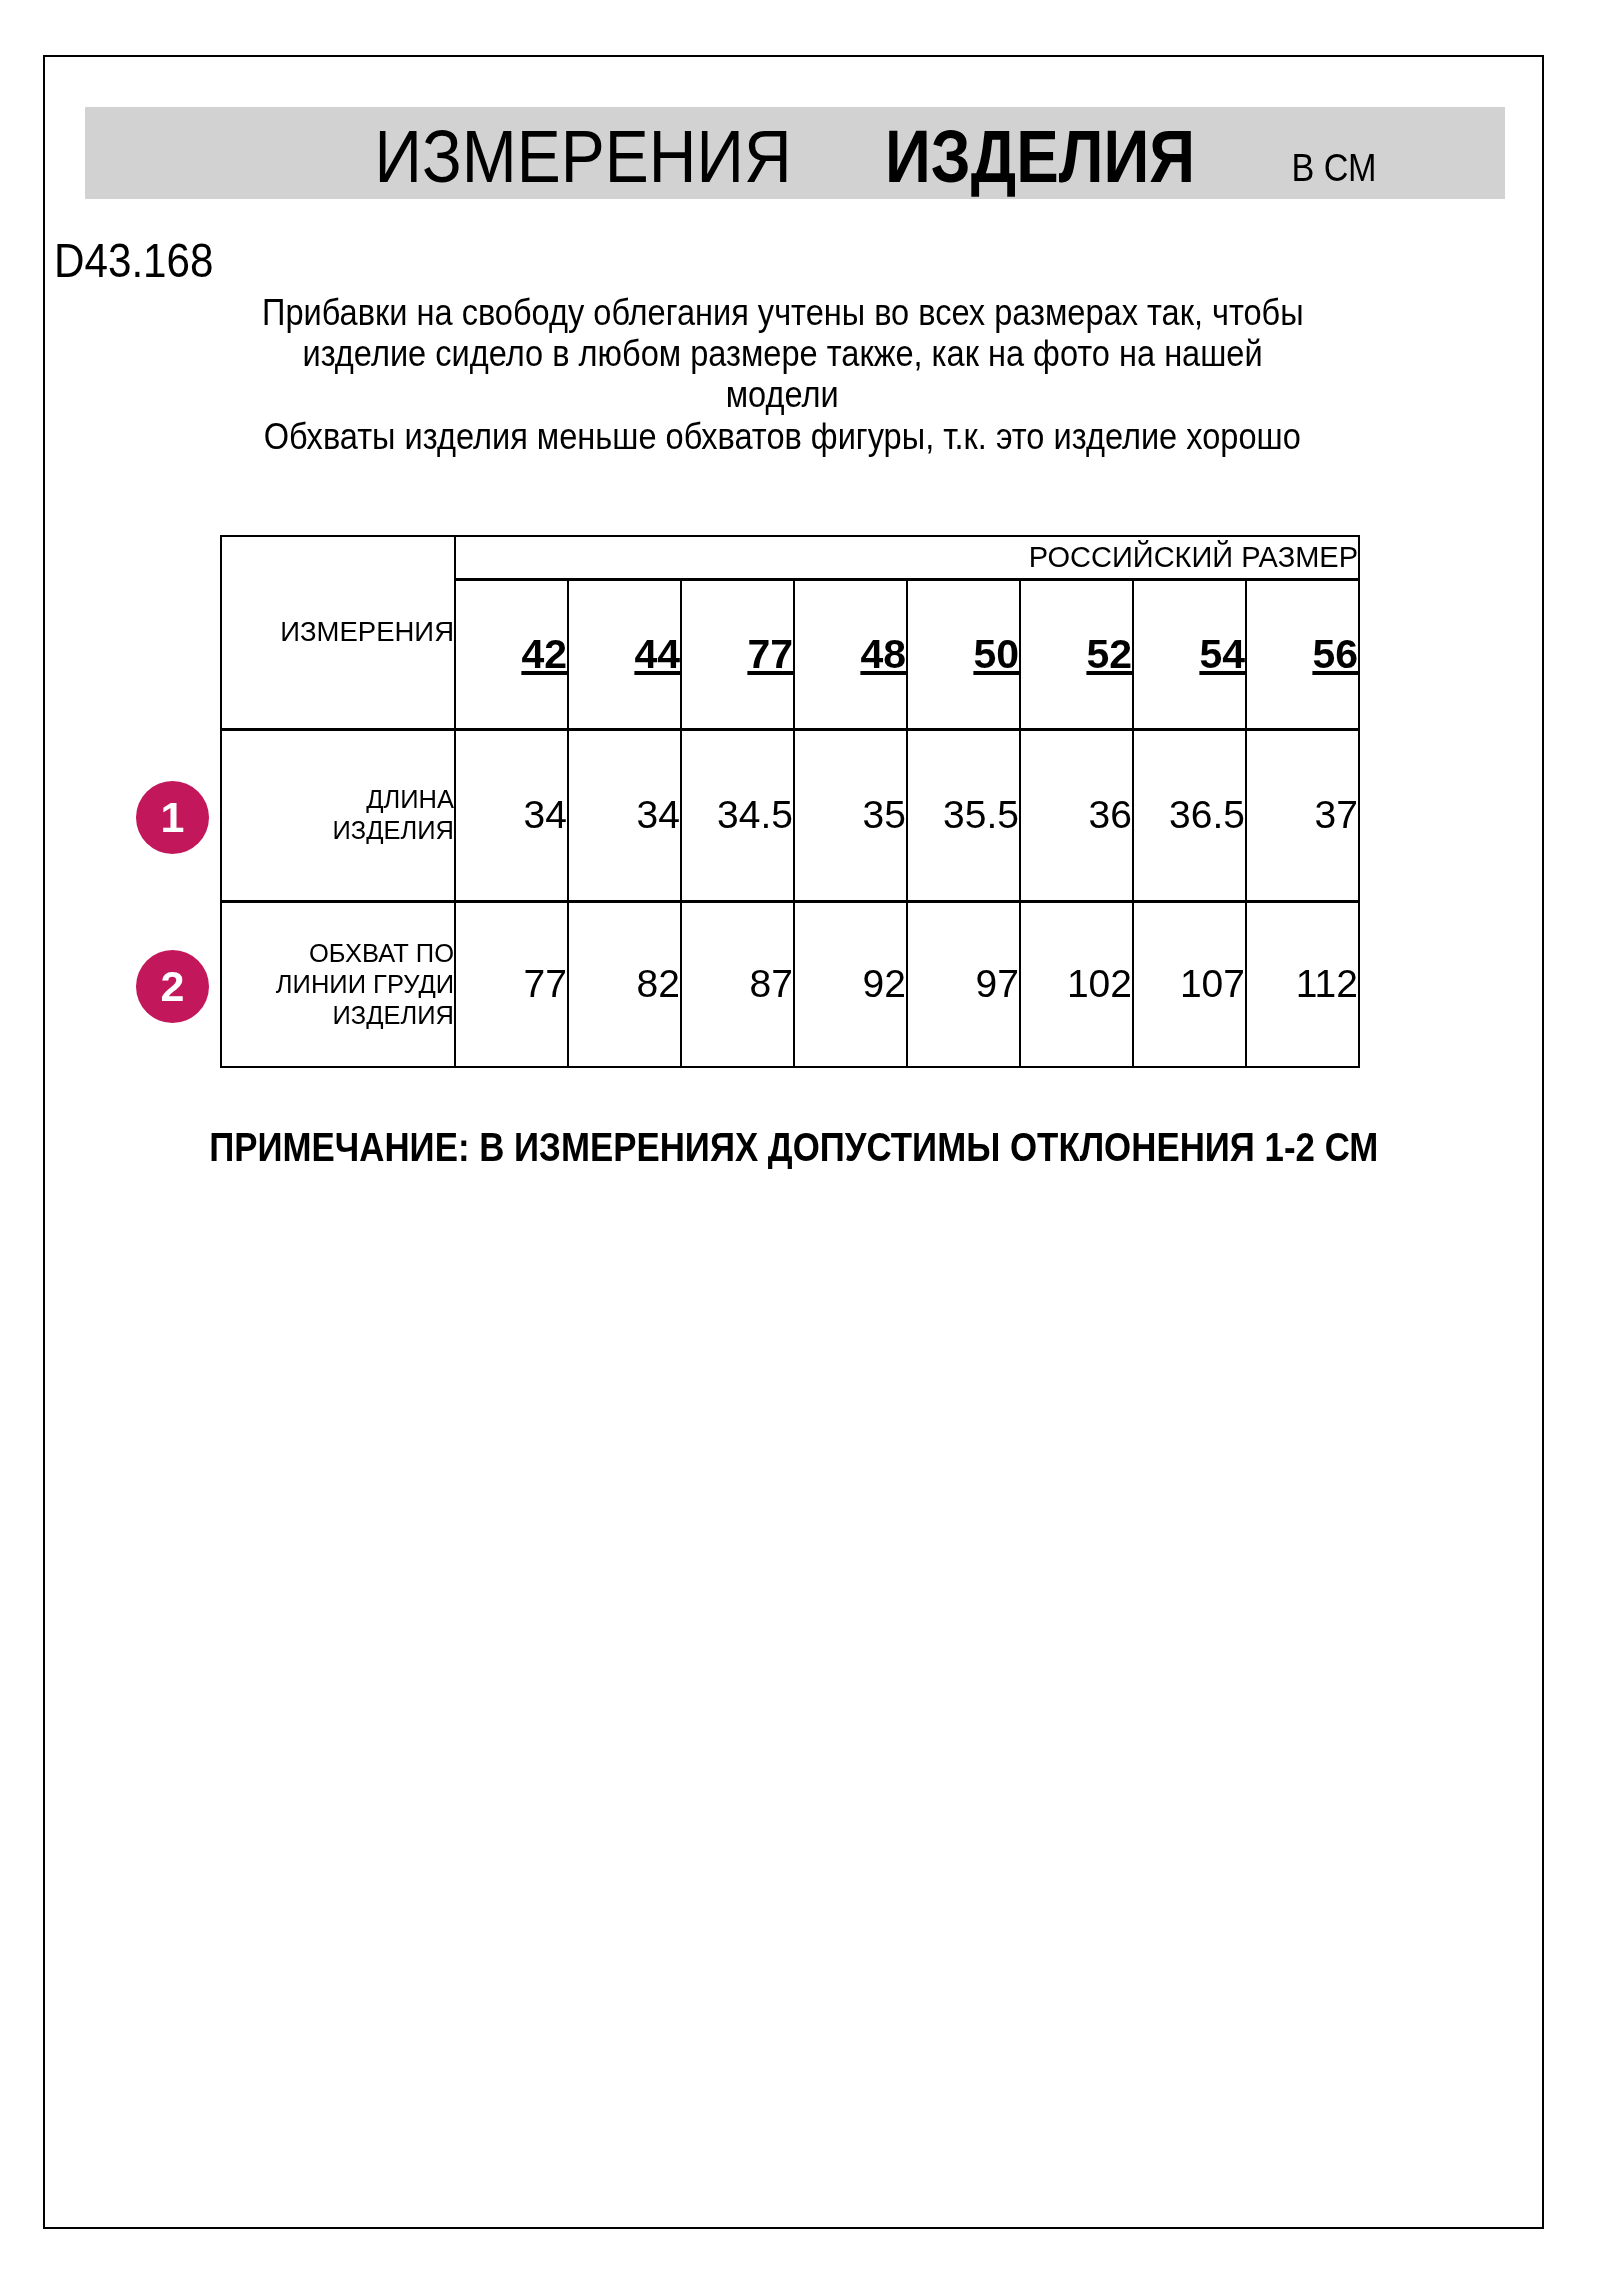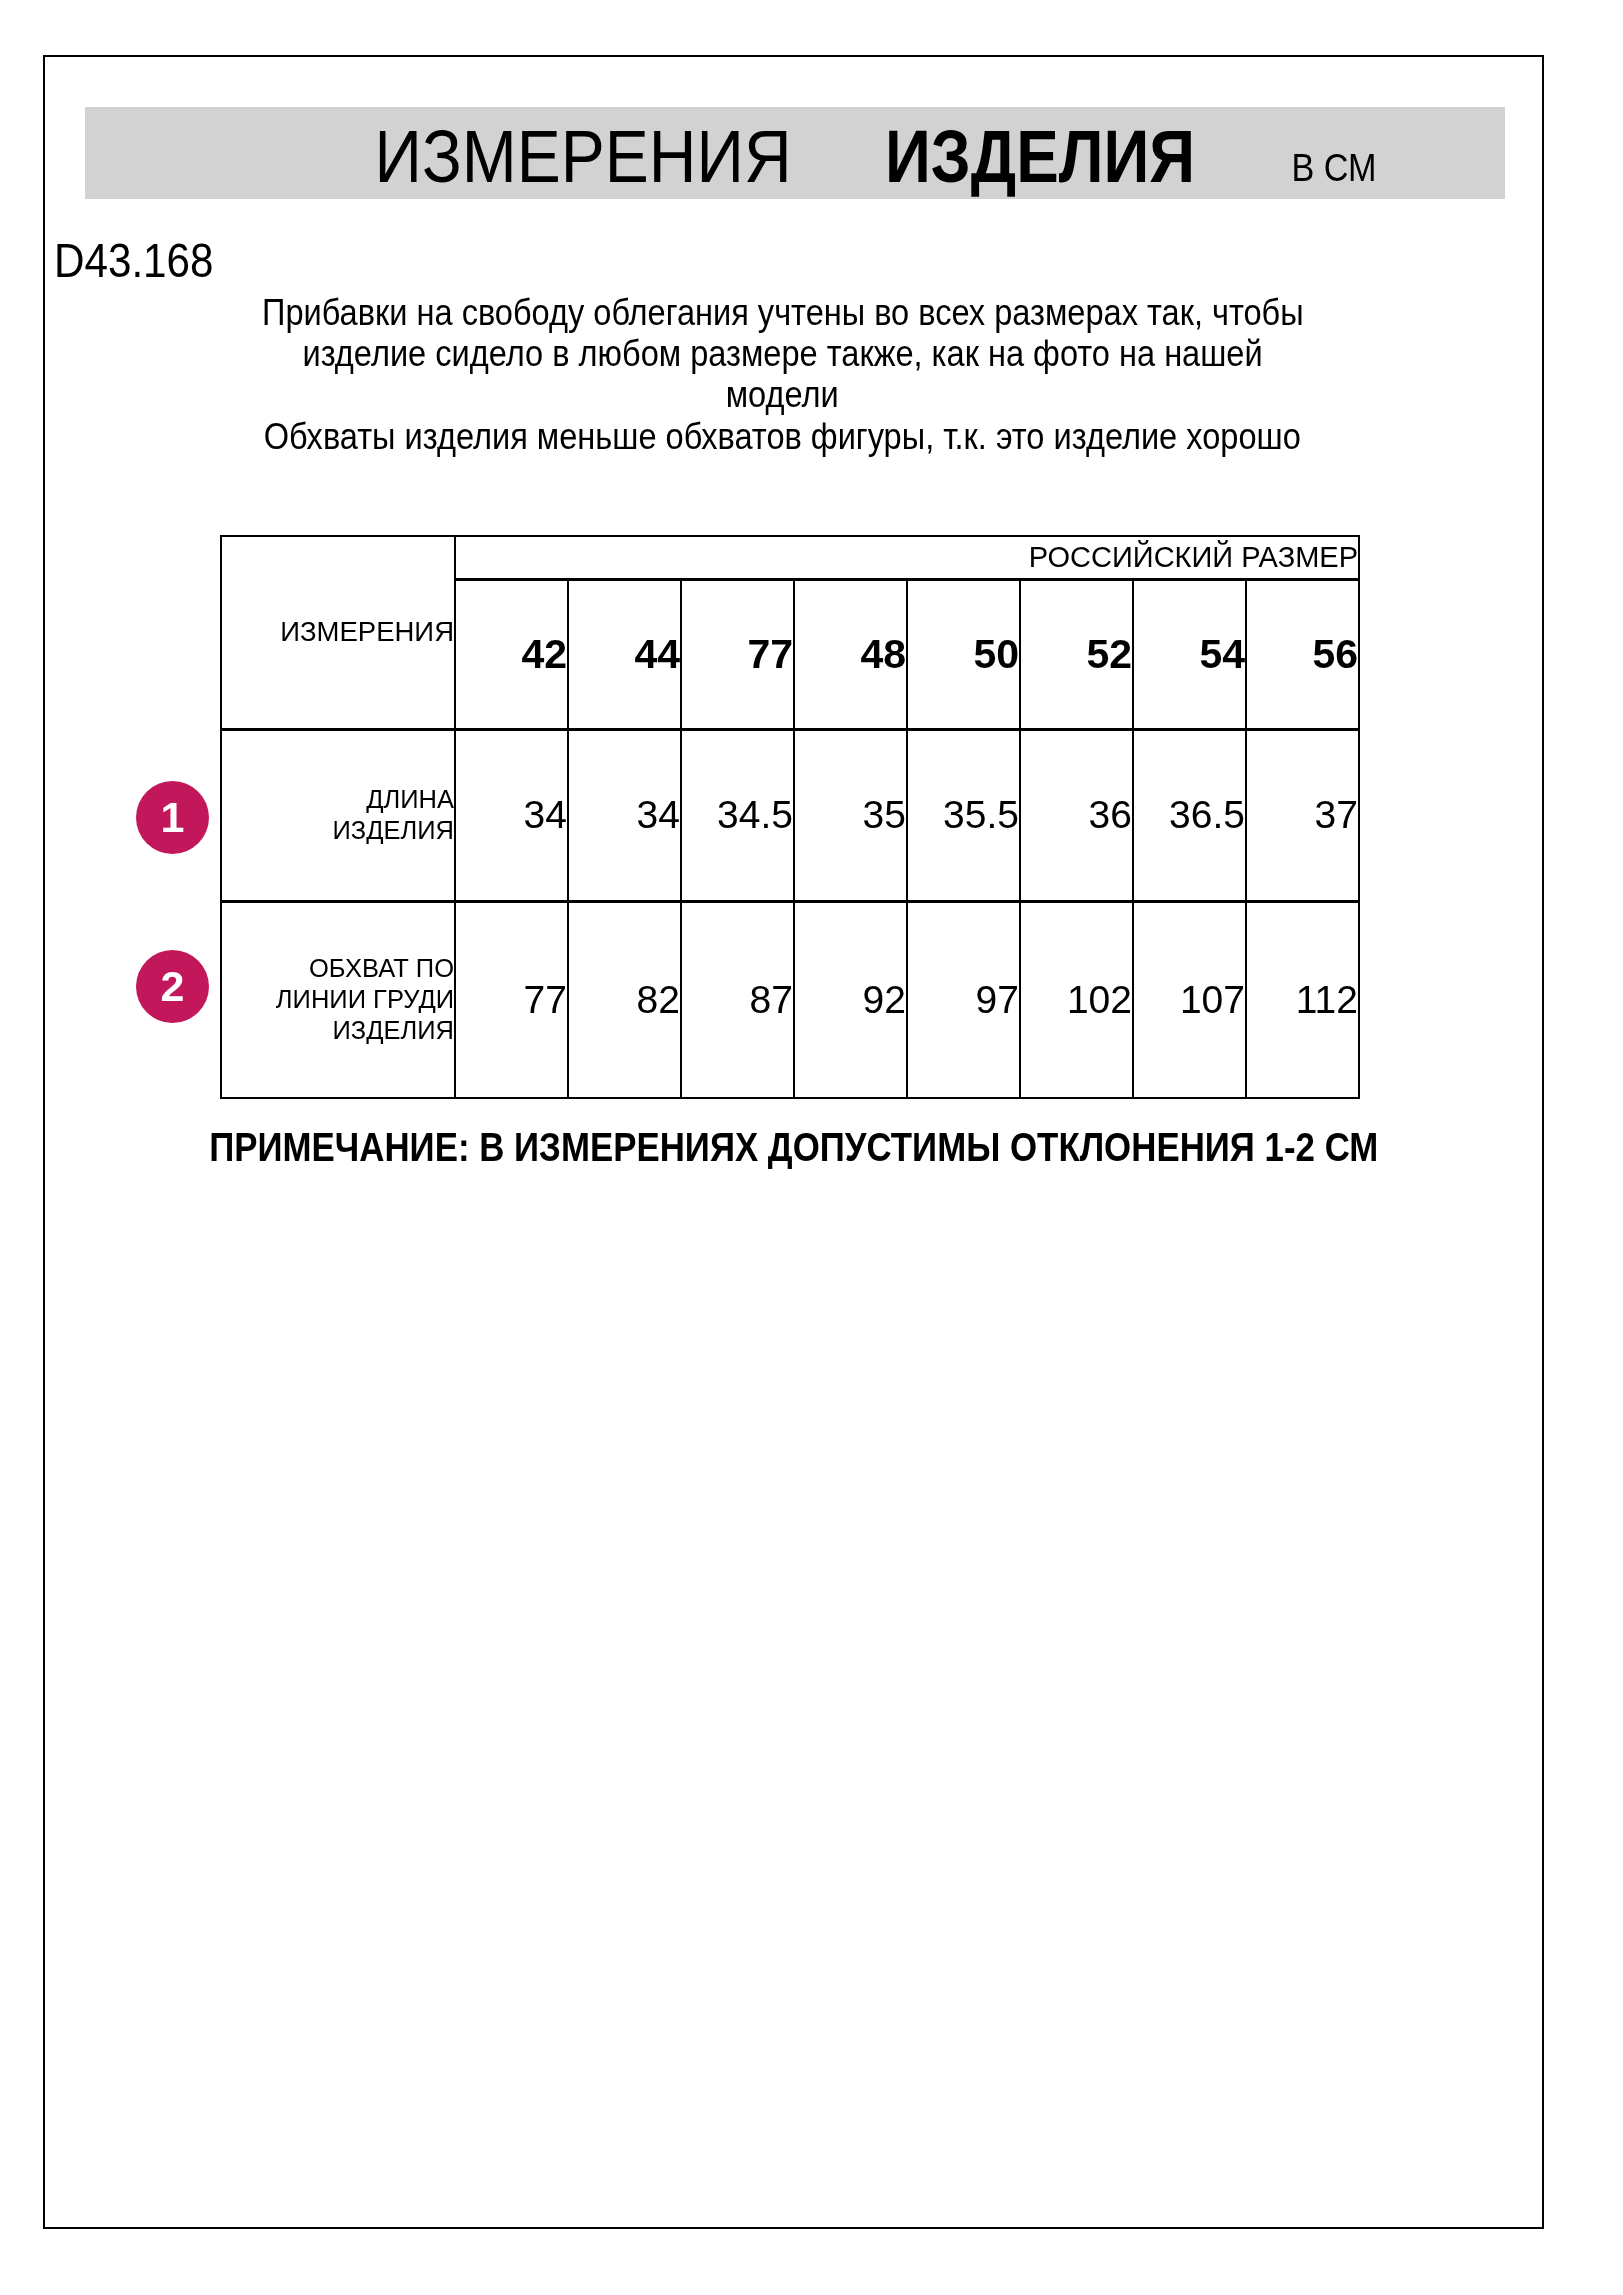--- a/index.html
+++ b/index.html
@@ -66,23 +66,23 @@
     border: 2.6px solid #000;
   }
   .meas-table td {
     border: 2.6px solid #000;
     text-align: right;
     vertical-align: middle;
     padding: 0;
     box-sizing: border-box;
   }
   tr.group-row { height: 43px; }
-  tr.size-row  { height: 150px; }
+  tr.size-row  { height: 150px; text-decoration: underline; }
   tr.row-1     { height: 172px; }
-  tr.row-2     { height: 197px; border-radius: 17px; }
+  tr.row-2     { height: 166px; border-radius: 17px; }
   td.group  { font-size: 29px; border-bottom-width: 3.3px; }
   td.corner { font-size: 27.5px; border-bottom: 3.9px solid #000; }
   td.size   { font-size: 41px; font-weight: bold; border-bottom: 3.9px solid #000; }
   td.val    { font-size: 39px; }
   td.lab    { font-size: 25.5px; line-height: 31px; }
   tr.row-1 td { border-bottom-width: 3.3px; margin-left: 28px; }
 
   
   .badge {
     position: absolute;

